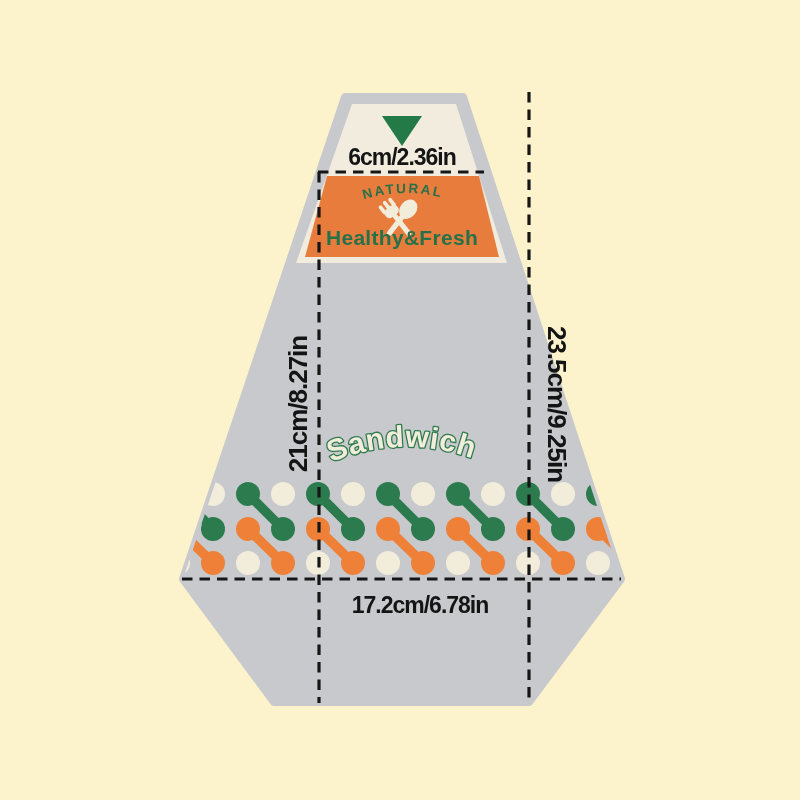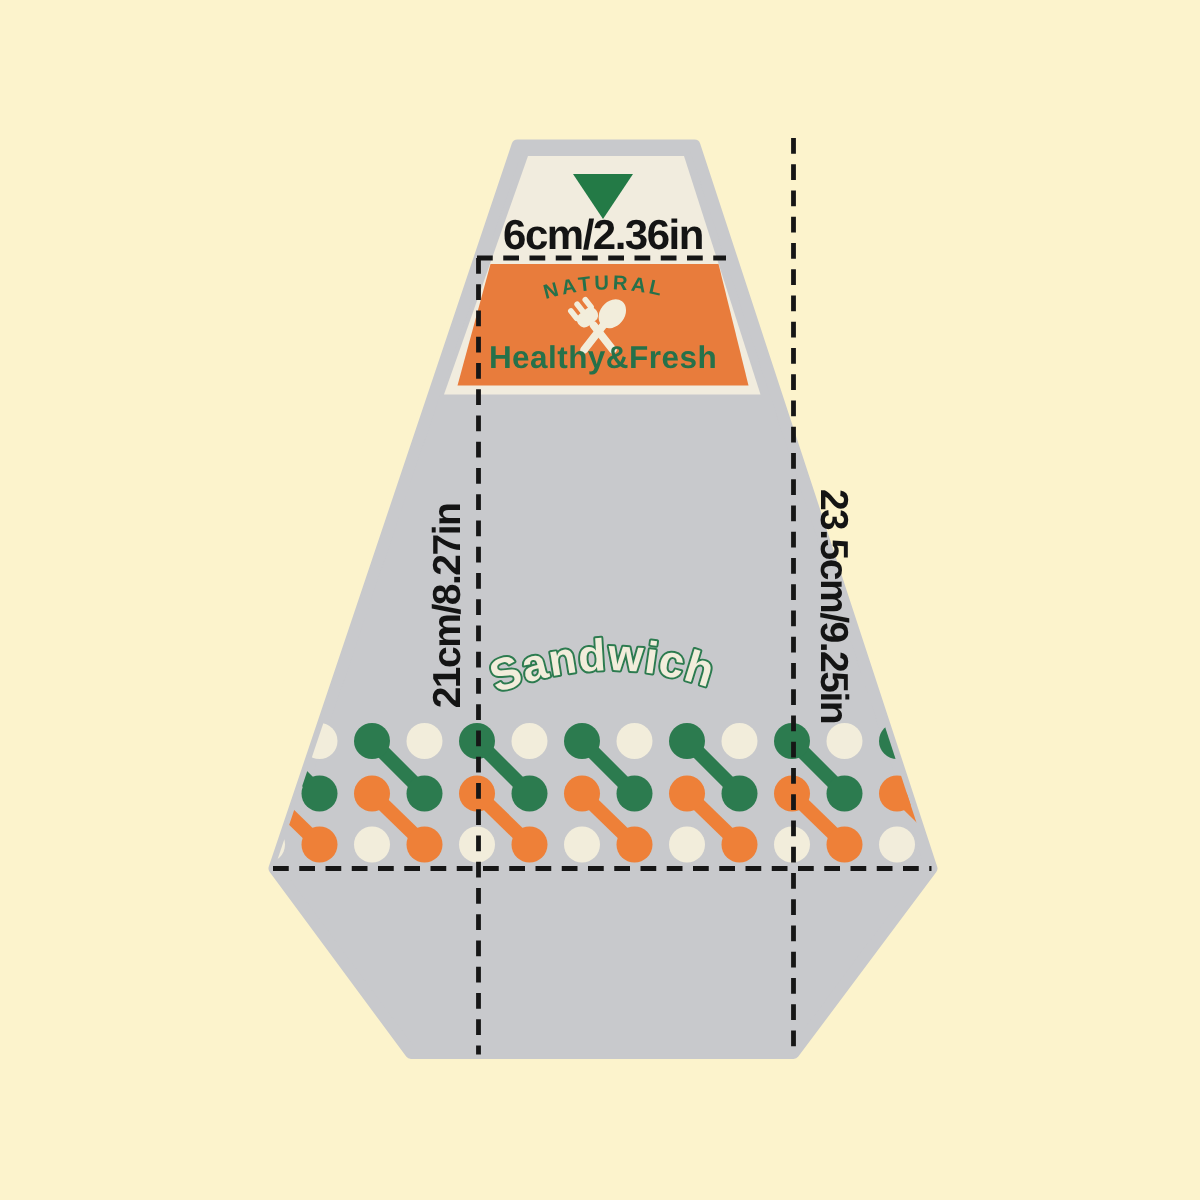--- a/index.html
+++ b/index.html
@@ -5,21 +5,21 @@
   html,body{margin:0;padding:0;background:#FCF3CC;}
   .stage{position:relative;width:800px;height:800px;background:#FCF3CC;overflow:hidden;
          font-family:"Liberation Sans",sans-serif;}
   .stage svg{position:absolute;left:0;top:0;}
   svg text{font-family:"Liberation Sans",sans-serif;}
   .natural-text{font-size:13.5px;font-weight:bold;letter-spacing:2.2px;}
   .brand-text{font-size:21px;font-weight:bold;letter-spacing:0.3px;}
   .product-text{font-size:30px;font-weight:bold;letter-spacing:0.6px;
                 stroke-width:2.6px;paint-order:stroke;stroke-linejoin:round;}
   .dash{stroke:#161616;stroke-width:3.2;stroke-dasharray:10.5 7;fill:none;}
-  .dim-label{position:absolute;font-size:28px;font-weight:600;color:#141414;
+  .dim-label{position:absolute;font-size:23px;font-weight:600;color:#141414;
              letter-spacing:-1px;white-space:nowrap;transform:translate(-50%,-50%);}
   .dim-label.vert{font-size:26px;}
   .dim-label.v-ccw{transform:translate(-50%,-50%) rotate(-90deg);}
   .dim-label.v-cw{transform:translate(-50%,-50%) rotate(90deg);}
 </style>
 </head>
 <body>
 
 <div class="stage">
 
@@ -128,13 +128,14 @@
     <line class="dash" x1="529" y1="92" x2="529" y2="703"></line>
     <line class="dash" x1="182" y1="579" x2="621" y2="579"></line>
   </svg>
 
   <div class="dim-label" style="left:402px;top:157px">6cm/2.36in</div>
 
   <div class="dim-label vert v-ccw" style="left:298px;top:404px">21cm/8.27in</div>
 
   <div class="dim-label vert v-cw" style="left:556px;top:404px">23.5cm/9.25in</div>
 
+  <div class="dim-label" style="left:420px;top:605px">17.2cm/6.78in</div>
 </div>
 
 </body></html>

